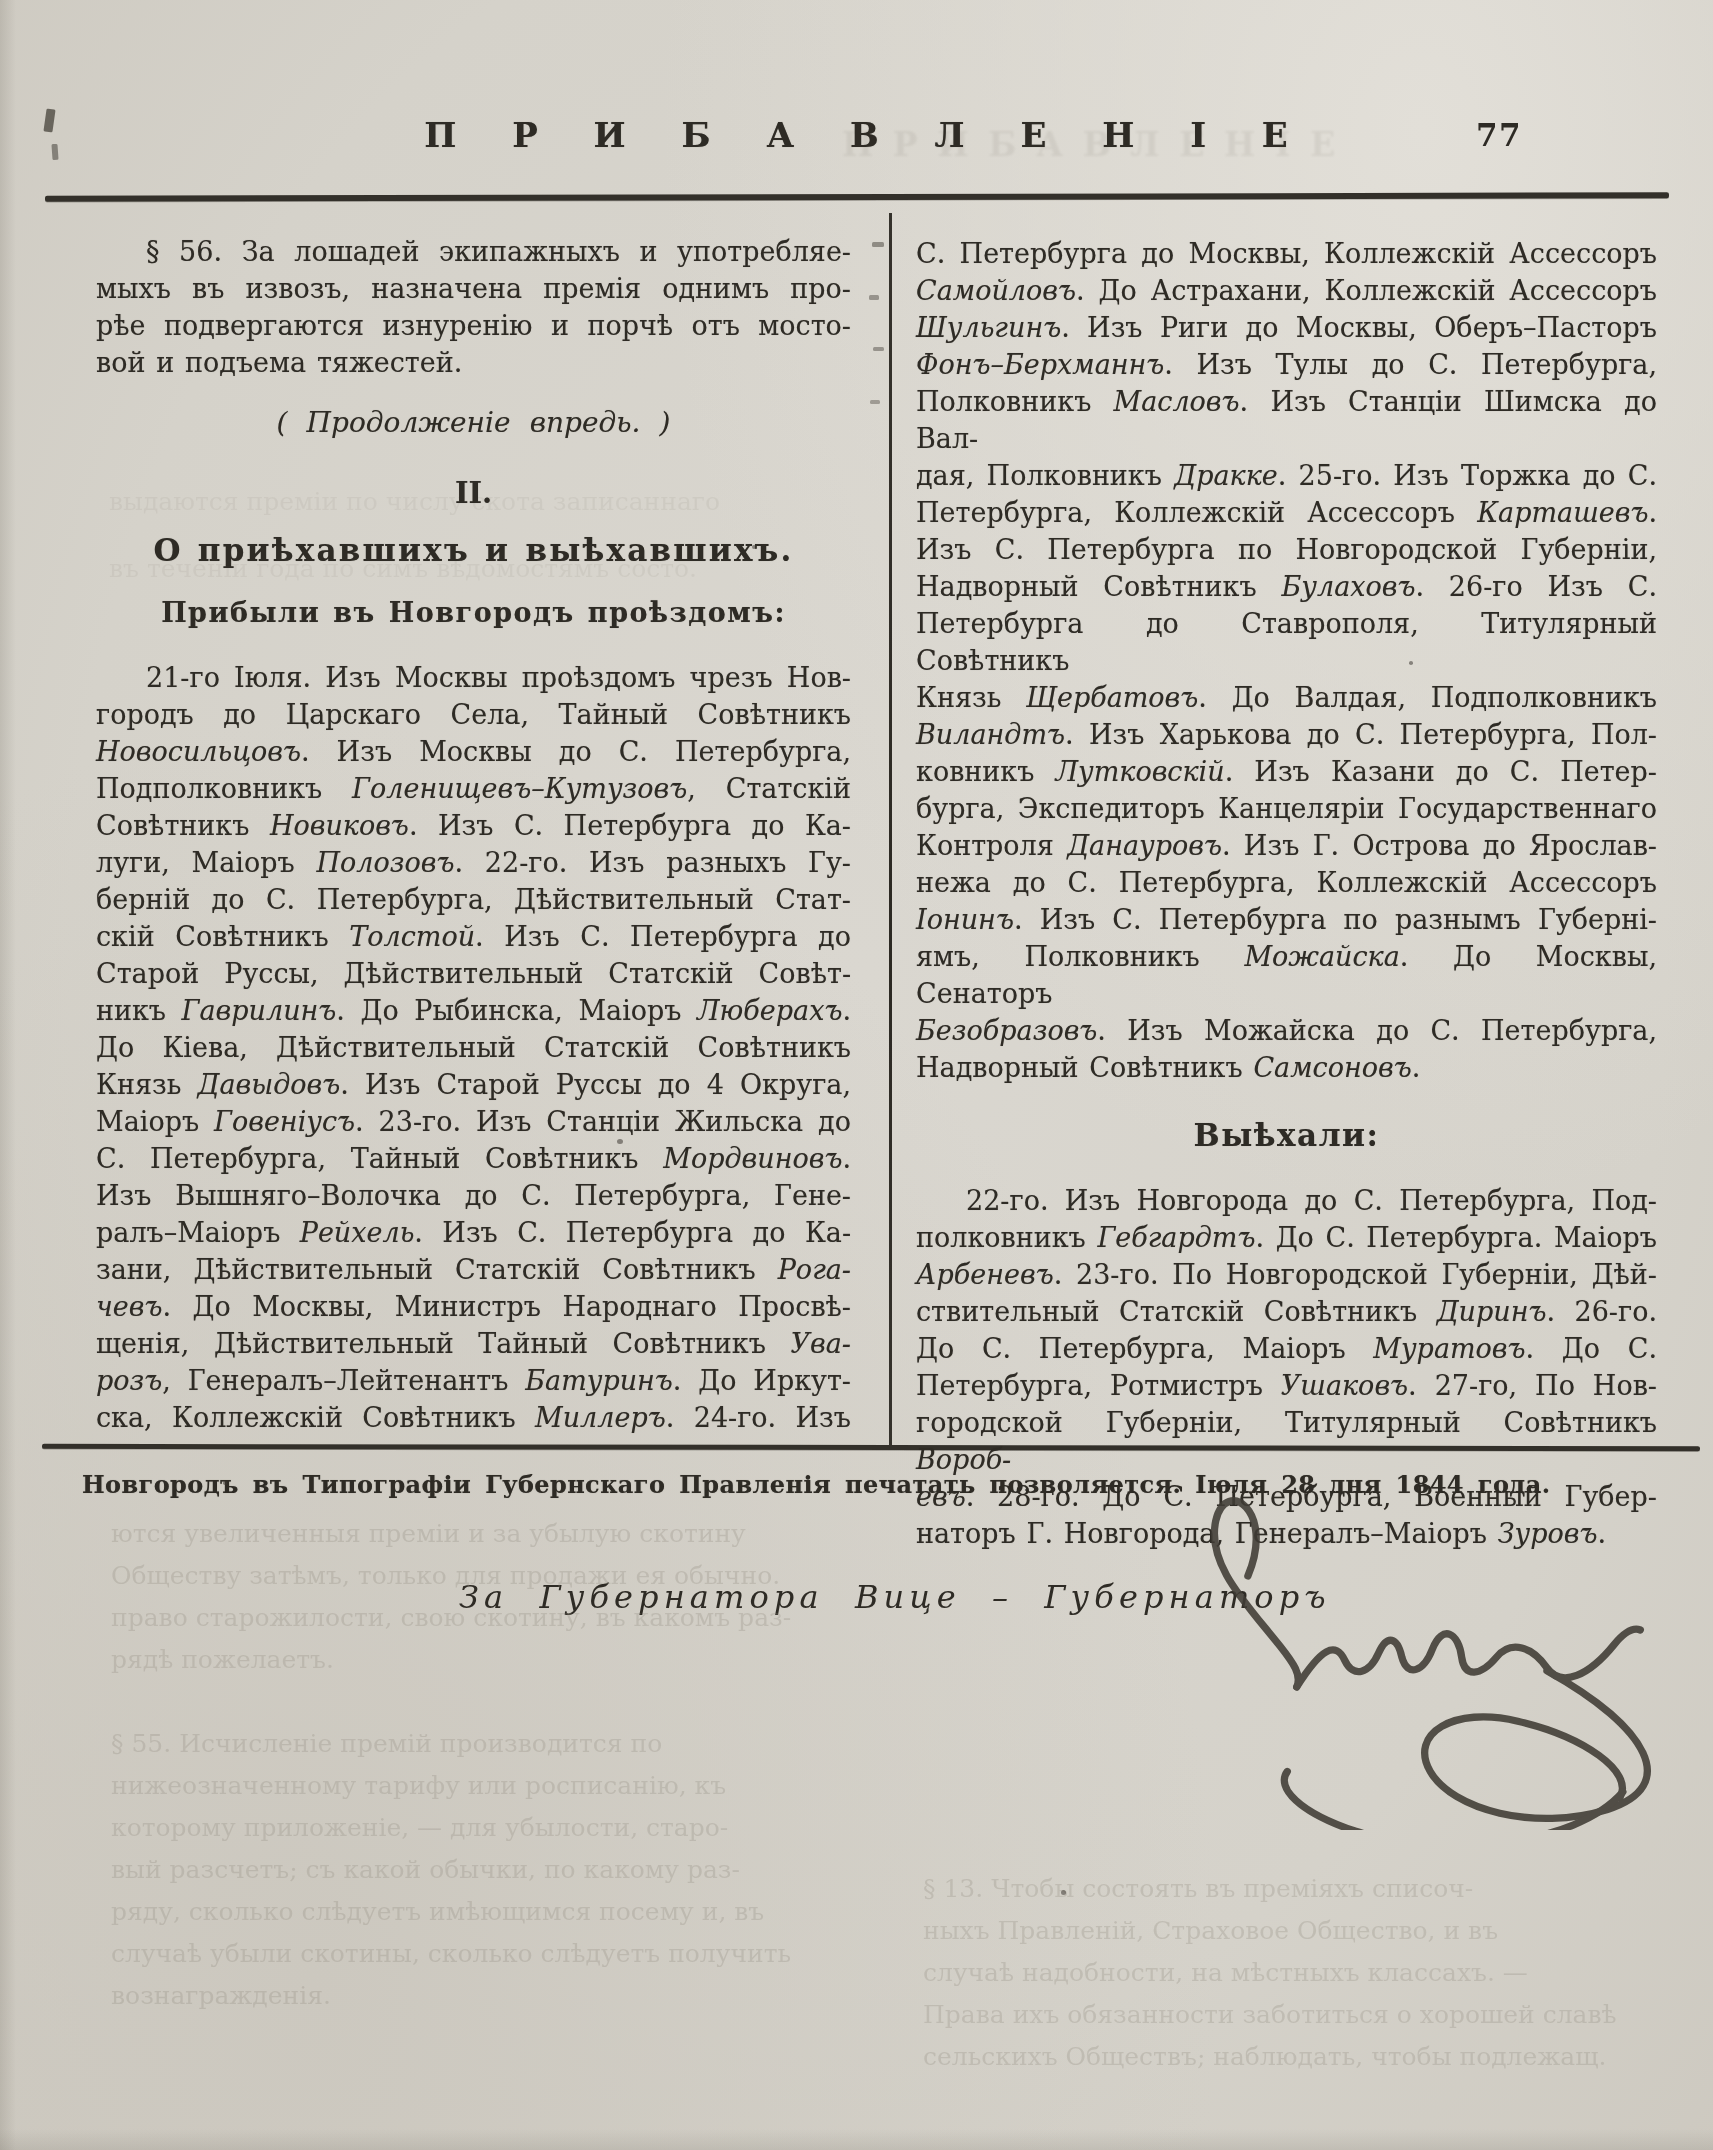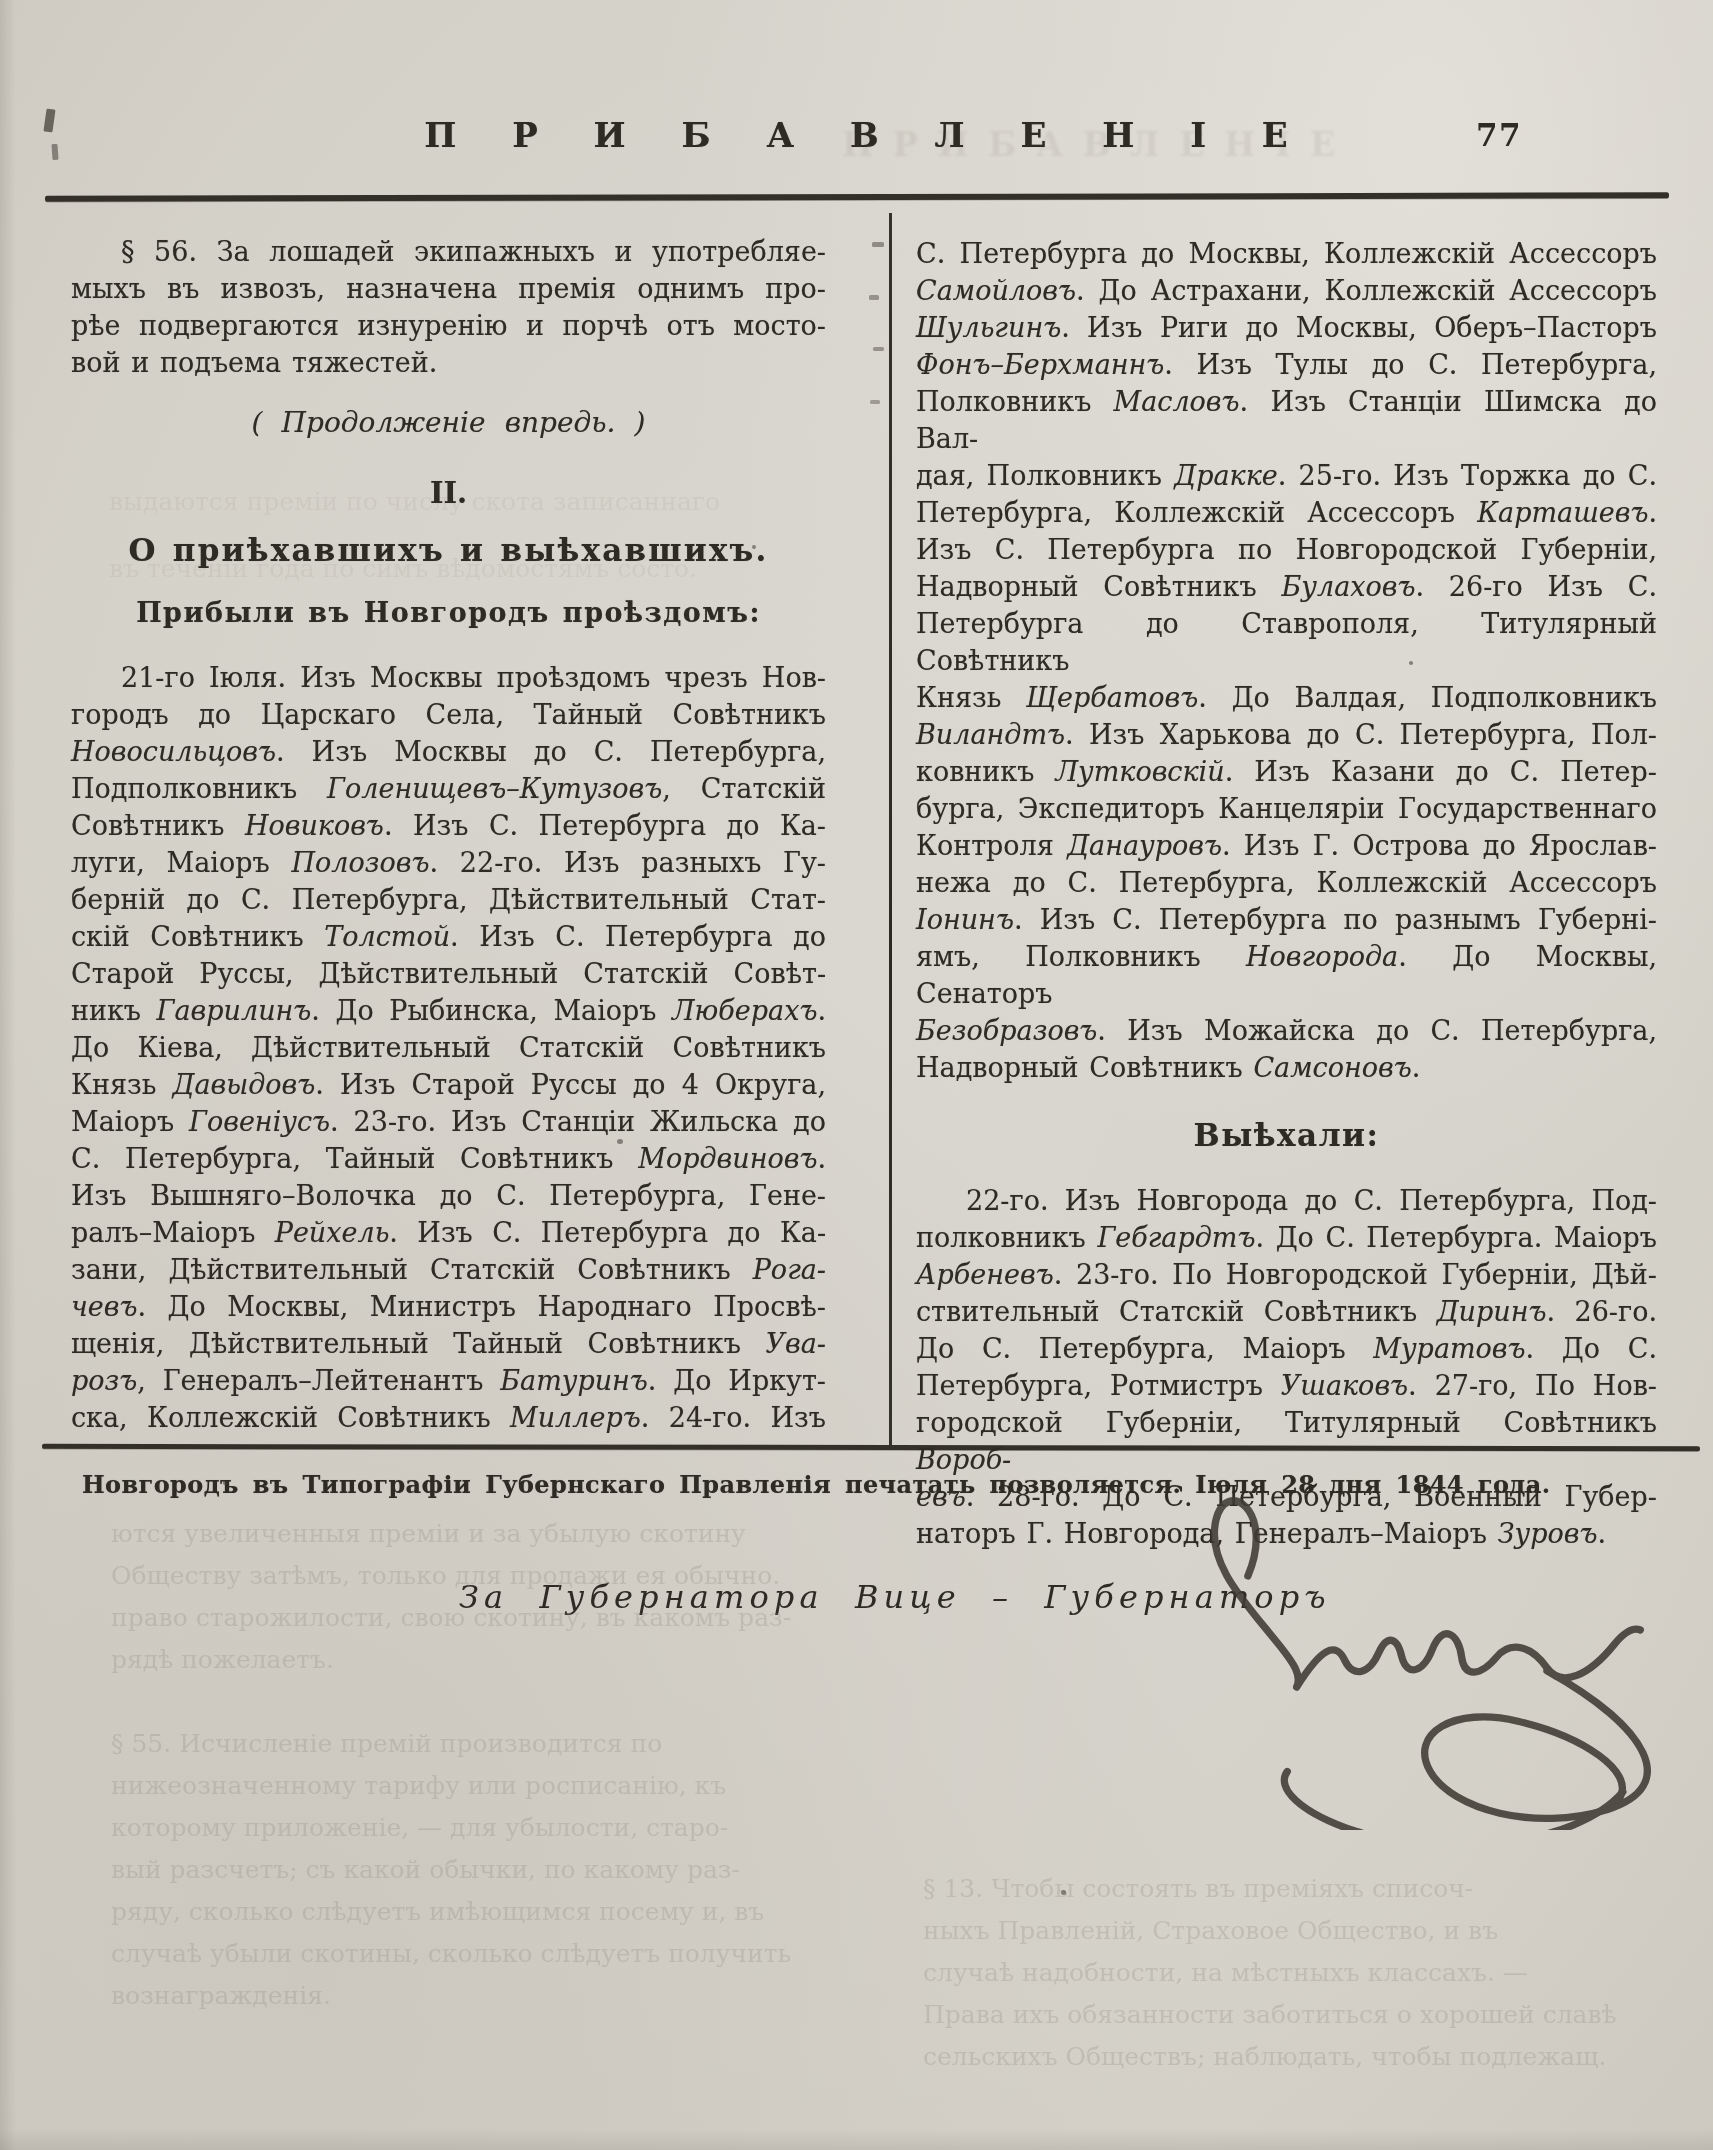--- a/index.html
+++ b/index.html
@@ -31,21 +31,21 @@
     white-space:nowrap; opacity:.10; filter:blur(1.1px); color:#6b655a;
   }
   .page-num{ top:117px; left:1460px; font-size:31px; font-weight:bold; letter-spacing:1.5px;margin-left:16px;}
 
   .rule{ background:#33302a; border-radius:2.2px; box-shadow:0 0.7px 0 rgba(51,48,42,.35);}
   .rule1{ left:45px; top:194px; width:1624px; height:5.8px; transform:rotate(-.12deg);}
   .rule2{ left:42px; top:1445px; width:1658px; height:5.1px; transform:rotate(.08deg);}
   .vdiv{ left:889px; top:213px; width:2.9px; height:1232px; background:linear-gradient(#35322c,#2c2923 60%,#35322c); }
 
   .col{ font-size:27px; line-height:37px; text-shadow:0 0 0.7px rgba(46,43,37,.35); word-spacing:2.2px;}
-  .col-left{ left:71px; top:233px; width:755px;}
+  .col-left{ left:96px; top:233px; width:755px;}
   .col-right{ left:916px; top:235px; width:741px;}
 
   .cont-note{ margin-top:23px; text-align:center; font-style:italic; font-size:28px; word-spacing:10.2px;}
   .sec-num{ margin-top:34px; text-align:center; font-size:29px; font-weight:bold;}
   .sec-title{ margin-top:20.4px; text-align:center; font-size:31px; font-weight:bold; letter-spacing:2.2px;}
   .sub-title{ margin-top:25px; text-align:center; font-size:27px; font-weight:bold; letter-spacing:1.5px;}
   .para{ margin-top:0;}
   .mt{ margin-top:28px;}
   .dep-title{ margin-top:31px; text-align:center; font-size:31px; font-weight:bold; letter-spacing:1.5px;}
 
@@ -130,21 +130,21 @@
         <div class="tl j">Изъ С. Петербурга по Новгородской Губерніи,</div>
         <div class="tl j">Надворный Совѣтникъ <i>Булаховъ</i>. 26-го Изъ С.</div>
         <div class="tl j">Петербурга до Ставрополя, Титулярный Совѣтникъ</div>
         <div class="tl j">Князь <i>Щербатовъ</i>. До Валдая, Подполковникъ</div>
         <div class="tl j"><i>Виландтъ</i>. Изъ Харькова до С. Петербурга, Пол-</div>
         <div class="tl j">ковникъ <i>Лутковскій</i>. Изъ Казани до С. Петер-</div>
         <div class="tl j">бурга, Экспедиторъ Канцеляріи Государственнаго</div>
         <div class="tl j">Контроля <i>Данауровъ</i>. Изъ Г. Острова до Ярослав-</div>
         <div class="tl j">нежа до С. Петербурга, Коллежскій Ассессоръ</div>
         <div class="tl j"><i>Іонинъ</i>. Изъ С. Петербурга по разнымъ Губерні-</div>
-        <div class="tl j">ямъ, Полковникъ <i>Новгорода</i>. До Москвы, Сенаторъ</div>
+        <div class="tl j">ямъ, Полковникъ <i>Можайска</i>. До Москвы, Сенаторъ</div>
         <div class="tl j"><i>Безобразовъ</i>. Изъ Можайска до С. Петербурга,</div>
         <div class="tl">Надворный Совѣтникъ <i>Самсоновъ</i>.</div>
       </div>
     <div class="dep-title">Выѣхали:</div>
     <div class="para mt">
         <div class="tl j" style="text-indent: 50px;">22-го. Изъ Новгорода до С. Петербурга, Под-</div>
         <div class="tl j">полковникъ <i>Гебгардтъ</i>. До С. Петербурга. Маіоръ</div>
         <div class="tl j"><i>Арбеневъ</i>. 23-го. По Новгородской Губерніи, Дѣй-</div>
         <div class="tl j">ствительный Статскій Совѣтникъ <i>Диринъ</i>. 26-го.</div>
         <div class="tl j">До С. Петербурга, Маіоръ <i>Муратовъ</i>. До С.</div>

